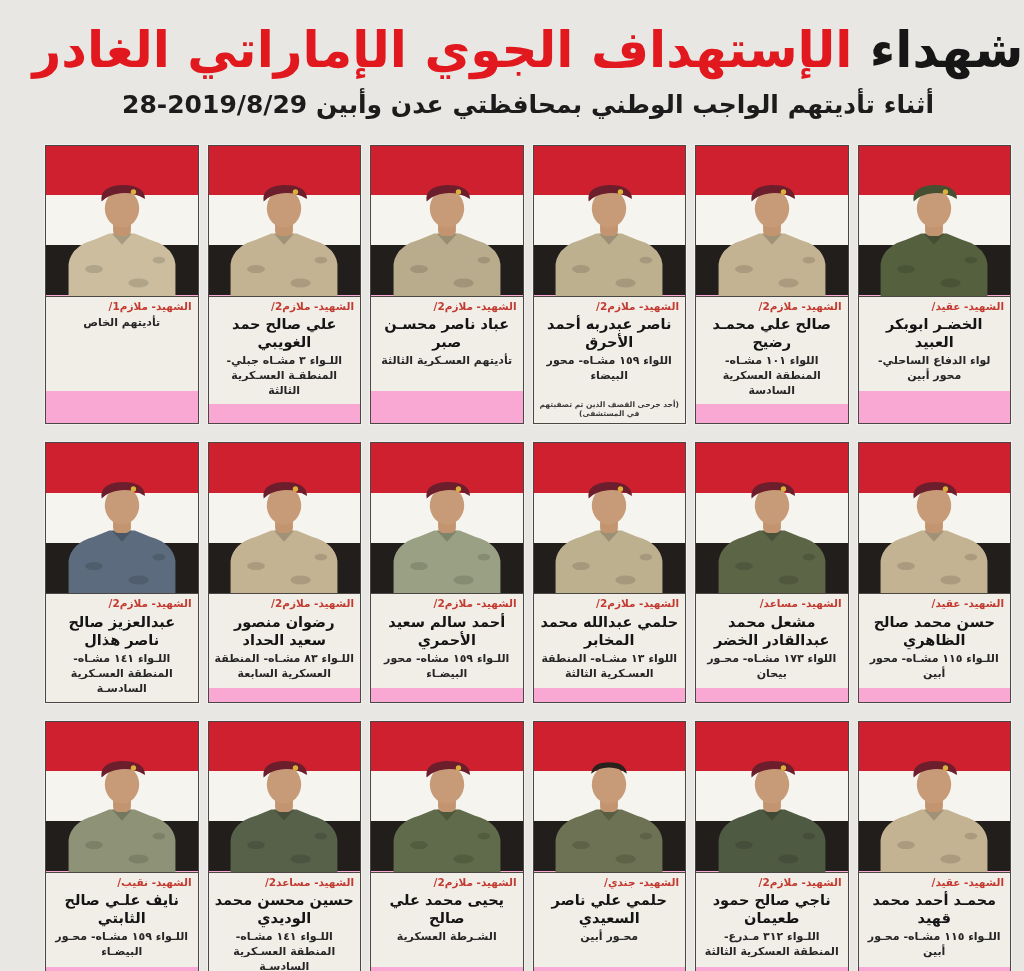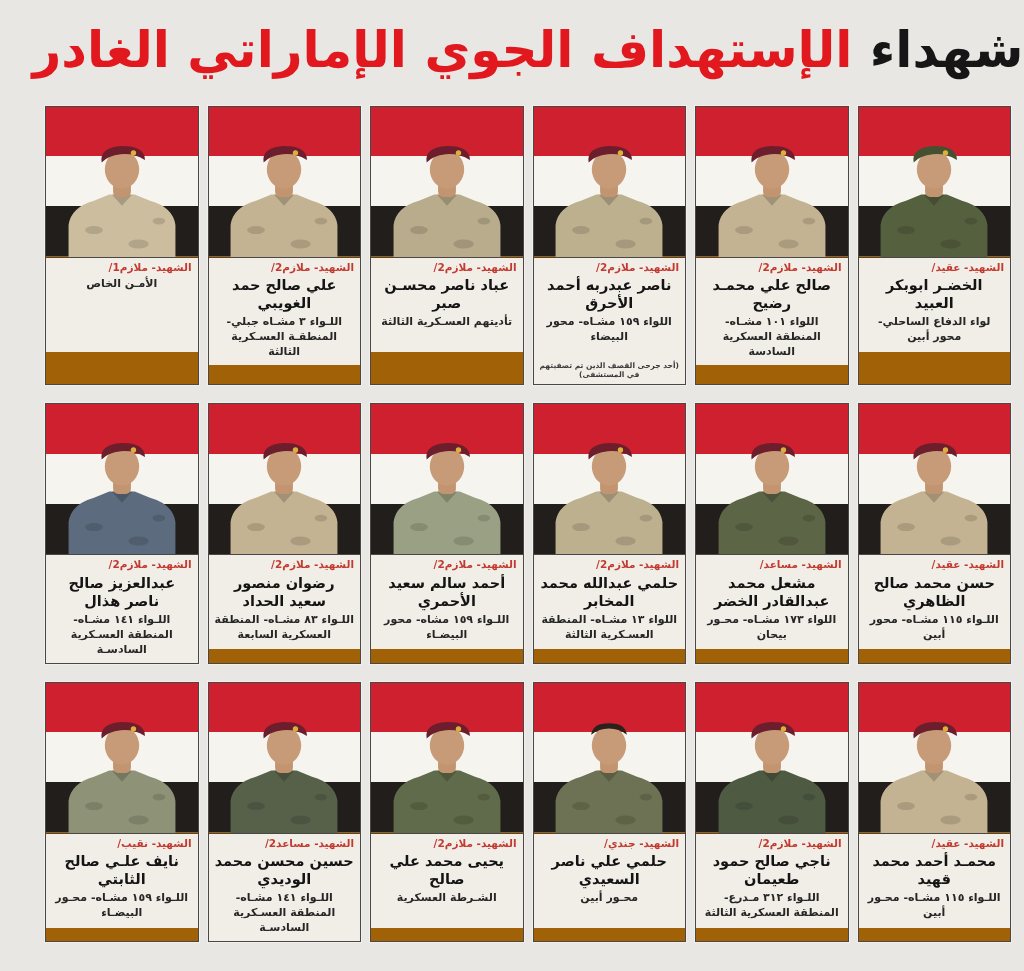--- a/index.html
+++ b/index.html
@@ -35,21 +35,21 @@
     direction:rtl;
     display:grid;
     grid-template-columns:repeat(6,1fr);
     column-gap:9px;
     row-gap:18px;
     padding:26px 13px 24px 13px;
   }
   .card{
     margin:0;
     border:1px solid #4a4744;
-    background:#a16207;
+    background:#f9a8d4;
     display:flex;
     flex-direction:column;
     box-shadow:0 0 0 1px rgba(255,255,255,0.35);
   }
   
   .photo{
     position:relative;
     height:150px;
     overflow:hidden;
     flex:none;
@@ -104,20 +104,21 @@
 </head>
 <body>
 
 <div class="poster">
 
   <header class="header">
     <h1 class="title">
       <span class="t-black">شهداء</span>
       <span class="t-red">الإستهداف الجوي الإماراتي الغادر</span>
     </h1>
+    <div class="subtitle">أثناء تأديتهم الواجب الوطني بمحافظتي عدن وأبين 2019/8/29-28</div>
   </header>
 
   <main class="grid">
     <figure class="card">
       <div class="photo">
         <div class="stripe red"></div>
         <div class="stripe white"></div>
         <div class="stripe black"></div>
         <svg class="person" viewBox="0 0 100 92" preserveAspectRatio="xMidYMax meet">
           <path class="torso" d="M8 92 L8 66 Q10 52 28 47 L40 42 L60 42 L72 47 Q90 52 92 66 L92 92 Z" fill="#55603f"></path>
@@ -257,21 +258,21 @@
           <path class="collar" d="M42 42 L50 51 L58 42 Z" fill="rgba(0,0,0,0.18)"></path>
           <rect class="neck" x="43" y="29" width="14" height="15" rx="4" fill="#c2946f"></rect>
           <ellipse class="head" cx="50" cy="22.5" rx="13.5" ry="15" fill="#c89b78"></ellipse>
 
           <path class="beret" d="M34 17 Q32 5 50 4 Q68 4 68 15 Q59 9.5 49 10.5 Q39 11.5 34 17 Z" fill="#6d1e2c"></path>
           <circle class="beret-badge" cx="59" cy="9.5" r="2.1" fill="#d8b23c"></circle>
         </svg>
       </div>
       <figcaption class="caption">
         <div class="rank">الشهيد- ملازم1/</div>
-        <div class="unit">الأمـن الخاص</div>
+        <div class="unit">تأديتهم الخاص</div>
 
       </figcaption>
     </figure>
 
     <figure class="card">
       <div class="photo">
         <div class="stripe red"></div>
         <div class="stripe white"></div>
         <div class="stripe black"></div>
         <svg class="person" viewBox="0 0 100 92" preserveAspectRatio="xMidYMax meet">

